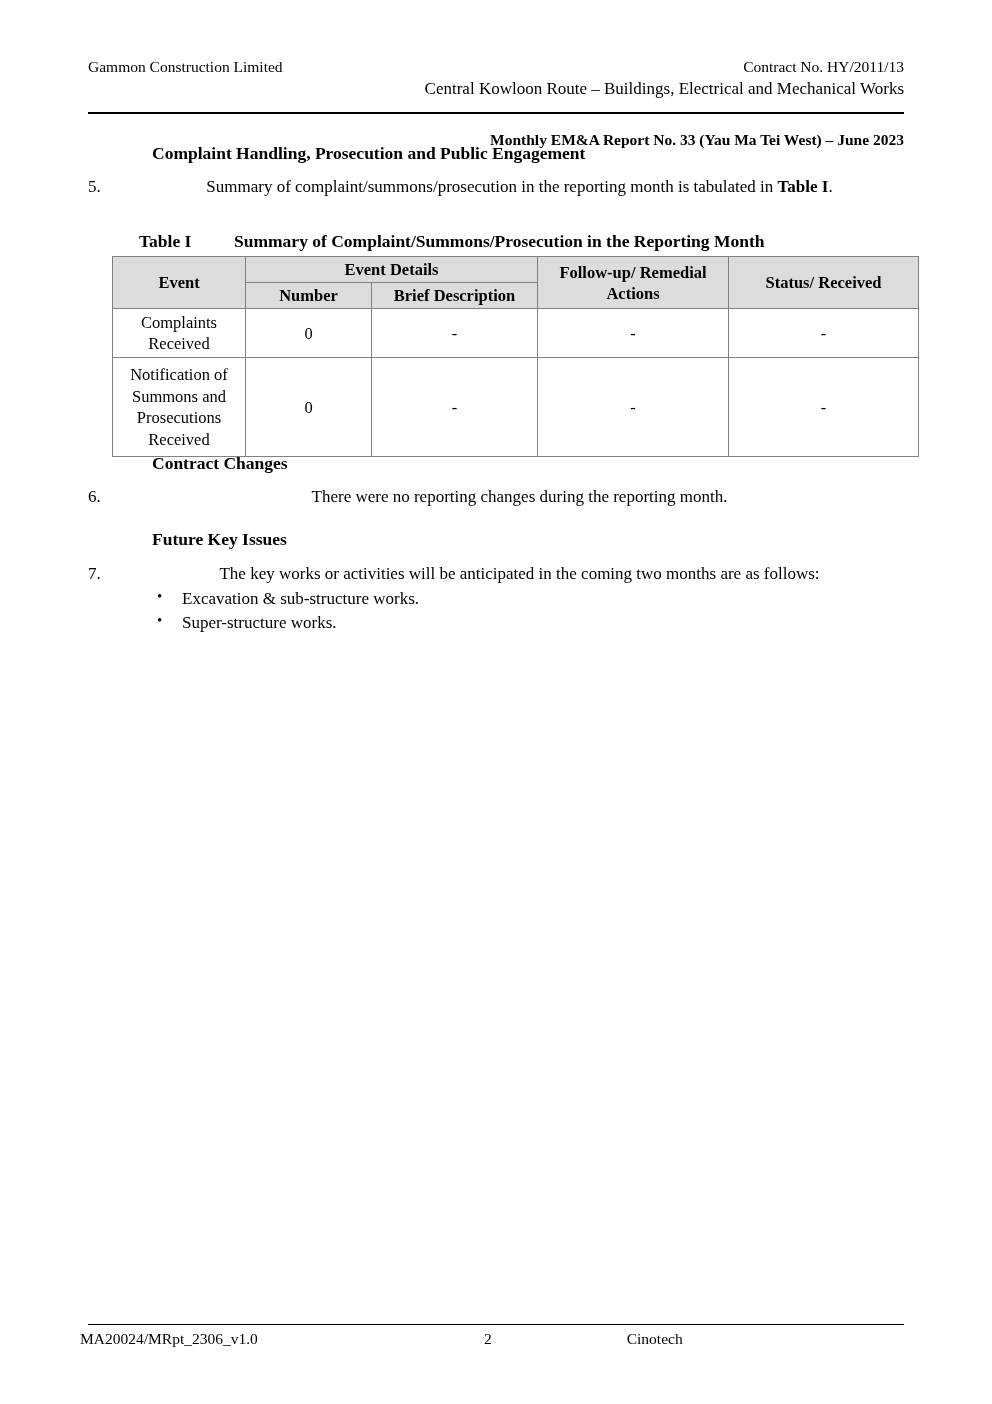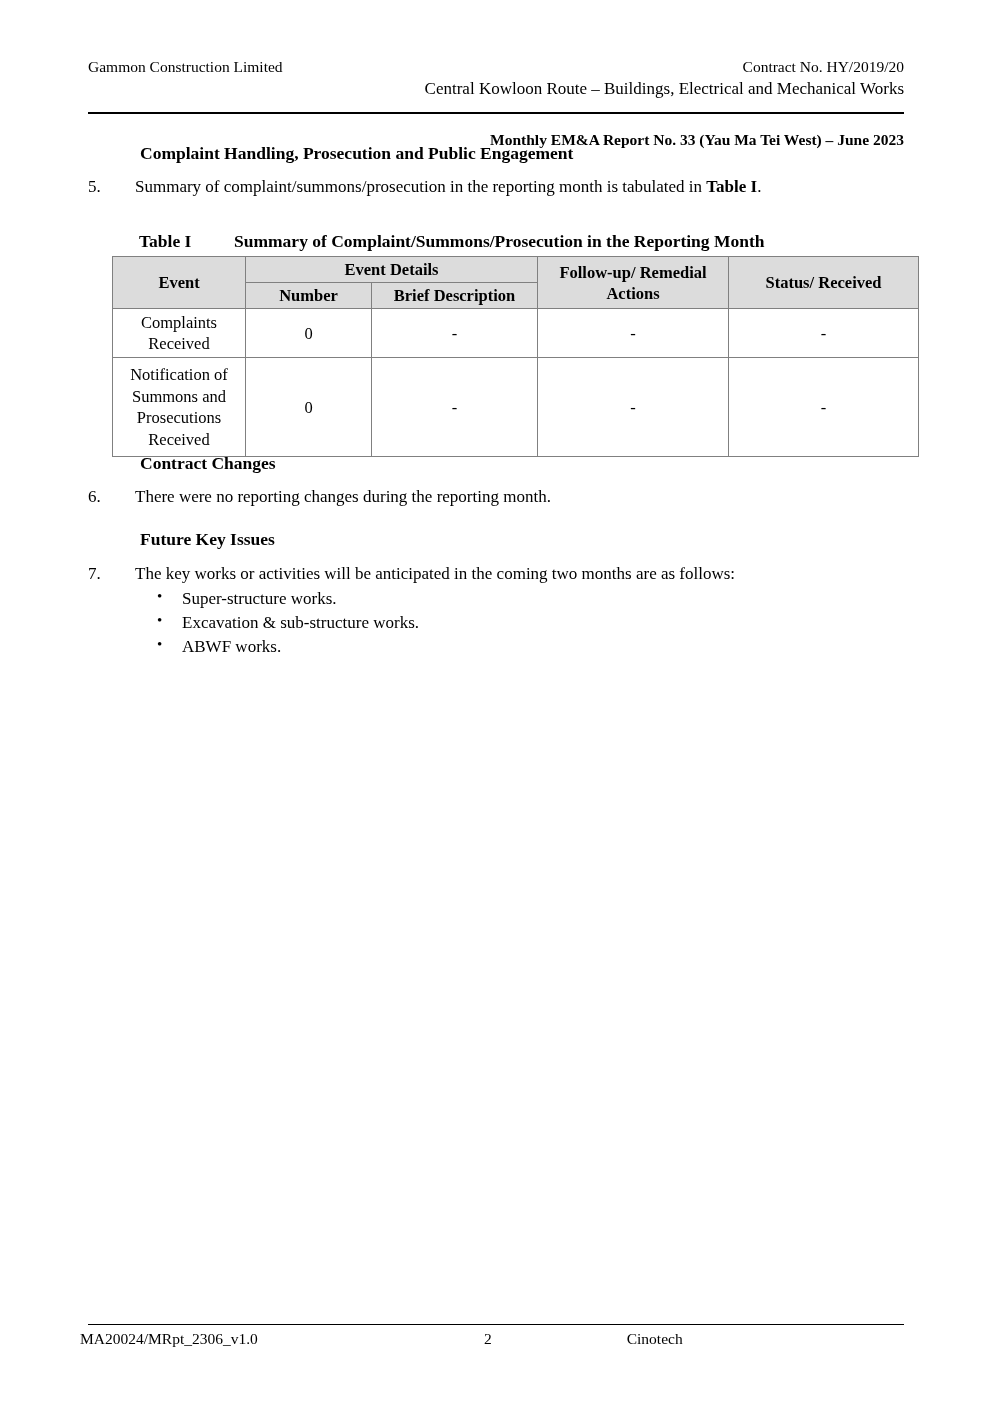--- a/index.html
+++ b/index.html
@@ -62,41 +62,42 @@
   
   .content {
     position: absolute;
     left: 0;
     top: 0;
     width: 992px;
   }
 
   .section-heading {
     position: absolute;
-    left: 140px;
+    left: 152px;
     font-weight: bold;
     font-size: 17.5px;
     white-space: nowrap;
   }
 
   .numbered {
     position: absolute;
     left: 88px;
     width: 816px;
     font-size: 17px;
   }
   .numbered .num {
     position: absolute;
     left: 0;
     top: 0;
     width: 40px;
   }
   .numbered .txt {
     display: block;
     margin-left: 47px;
+    text-align: center;
   }
   .numbered b { font-weight: bold; }
 
   .bullets {
     position: absolute;
     left: 155px;
     width: 700px;
     font-size: 17px;
   }
   .bullet-item {
@@ -190,21 +191,21 @@
   .ft-right  { flex: 0 0 33%; text-align: left; }
 </style>
 </head>
 <body>
 
 <div class="page">
 
   <div class="doc-header">
     <div class="hdr-row1">
       <span>Gammon Construction Limited</span>
-      <span>Contract No. HY/2019/20</span>
+      <span>Contract No. HY/2011/13</span>
     </div>
     <div class="hdr-line2">Central Kowloon Route – Buildings, Electrical and Mechanical Works</div>
     <div class="hdr-line3">Monthly EM&amp;A Report No. 33 (Yau Ma Tei West) – June 2023</div>
   </div>
   <div class="doc-header-rule"></div>
 
   <div class="content">
 
     <div class="section-heading" style="top:143px;">Complaint Handling, Prosecution and Public Engagement</div>
 
@@ -265,23 +266,22 @@
     </div>
 
     <div class="section-heading" style="top:529px;">Future Key Issues</div>
 
     <div class="numbered" style="top:564px;">
       <span class="num">7.</span>
       <span class="txt">The key works or activities will be anticipated in the coming two months are as follows:</span>
     </div>
 
     <div class="bullets" style="top:587px;">
+      <div class="bullet-item">Excavation &amp; sub-structure works.</div>
       <div class="bullet-item">Super-structure works.</div>
-      <div class="bullet-item">Excavation &amp; sub-structure works.</div>
-      <div class="bullet-item">ABWF works.</div>
     </div>
 
   </div>
 
   <div class="doc-footer-rule"></div>
   <div class="doc-footer">
     <span class="ft-left">MA20024/MRpt_2306_v1.0</span>
     <span class="ft-center">2</span>
     <span class="ft-right">Cinotech</span>
   </div>

